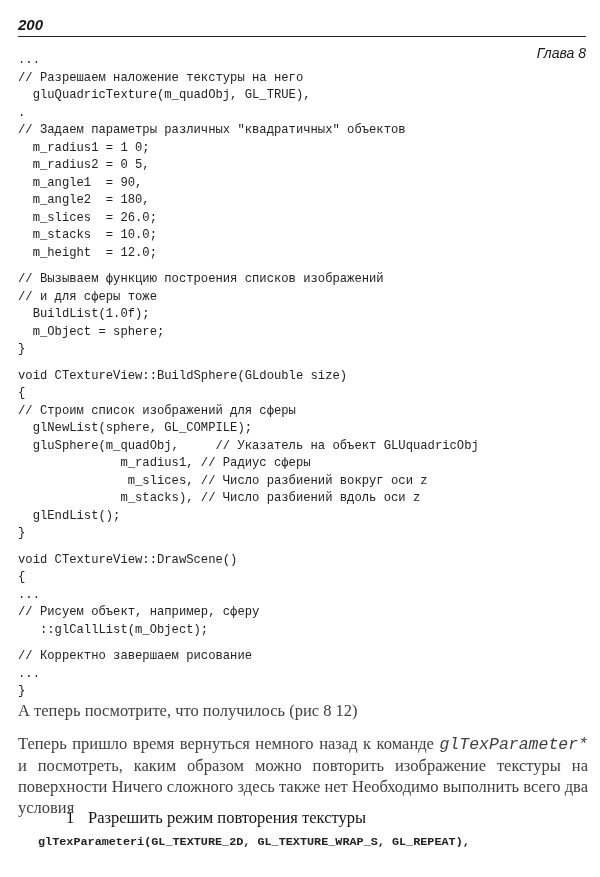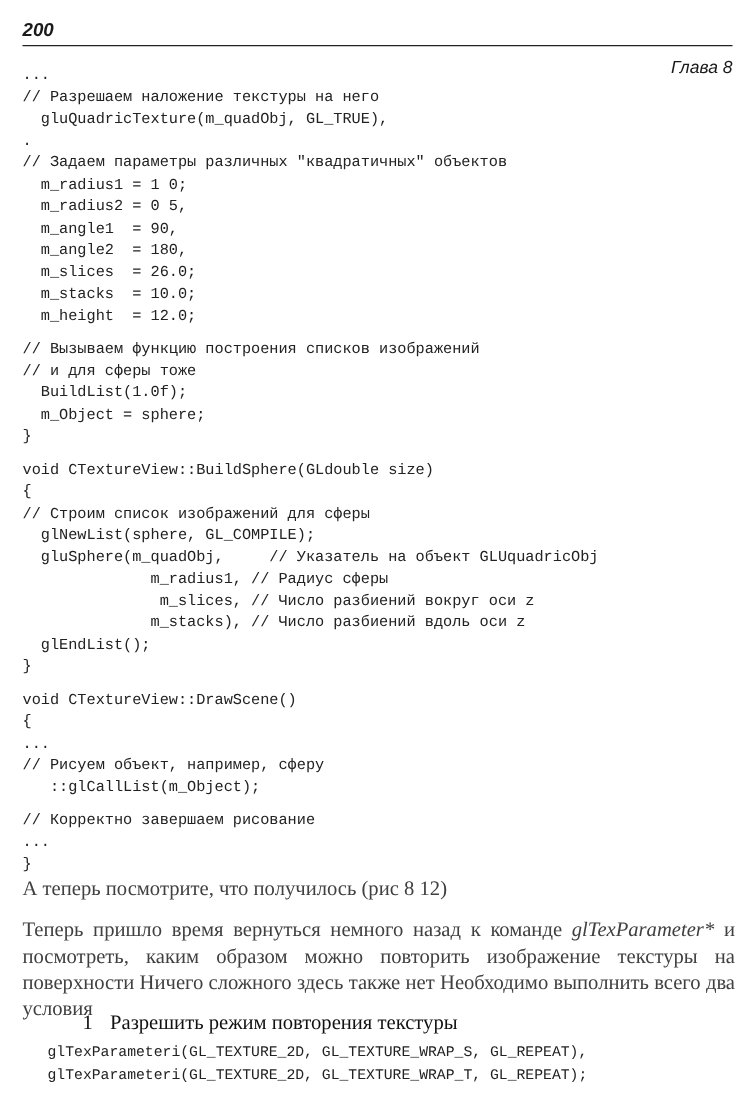--- a/index.html
+++ b/index.html
@@ -2,21 +2,21 @@
 <html><head>
 <meta charset="utf-8">
 <style>
   html, body { margin: 0; padding: 0; background: #ffffff; }
   body { width: 600px; height: 877px; position: relative; overflow: hidden; color: #1a1a1a; }
   .header { position: absolute; left: 18px; top: 14px; width: 568px; height: 22px; border-bottom: 1.5px solid #222; }
   .page-num { position: absolute; left: 0; top: 2px; font-family: "Liberation Sans", sans-serif; font-style: italic; font-weight: bold; font-size: 15px; text-align: center; }
   .chapter { position: absolute; right: 0; top: 2px; font-family: "Liberation Sans", sans-serif; font-style: italic; font-size: 14px; margin-top: 29px; }
   .code { position: absolute; left: 18px; font-family: "Liberation Mono", monospace; font-size: 12.2px; white-space: pre; color: #222; line-height: 17.5px; }
   .prose { position: absolute; left: 18px; width: 570px; font-family: "Liberation Serif", serif; font-size: 16.5px; line-height: 21px; color: #404040; text-align: justify; }
-  .italic { font-style: italic; }
+  .italic { font-style: italic; font-family: Liberation Mono, monospace; }
   .list-item { position: absolute; left: 18px; font-family: "Liberation Serif", serif; font-size: 16.5px; color: #111; margin-left: 48px; }
   .list-num { display: inline-block; width: 22px; }
 </style>
 </head>
 <body>
 
 <div class="header">
   <span class="page-num">200</span>
   <span class="chapter">Глава 8</span>
 </div>
@@ -26,13 +26,13 @@
 <div class="prose" style="top:700px;">А теперь посмотрите, что получилось (рис  8 12)</div>
 
 <div class="prose" style="top:733px;">
   <span>Теперь пришло время вернуться немного назад к команде </span><span class="italic">glTexParameter*</span><span> и посмотреть, каким образом можно повторить изображение текстуры на поверхности  Ничего сложного здесь также нет  Необходимо выполнить всего два условия</span>
 </div>
 
 <div class="list-item" style="top:808px;">
   <span class="list-num">1</span><span>Разрешить режим повторения текстуры</span>
 </div>
 
-<div class="code" id="code2" style="top:834px; left:38px; font-size:11.8px;"><div>glTexParameteri(GL_TEXTURE_2D, GL_TEXTURE_WRAP_S, GL_REPEAT),</div><div>glTexParameteri(GL_TEXTURE_2D, GL_TEXTURE_WRAP_T, GL_REPEAT);</div></div>
+<div class="code" id="code2" style="top:834px; left:38px; font-size:11.8px;font-weight:bold;"><div>glTexParameteri(GL_TEXTURE_2D, GL_TEXTURE_WRAP_S, GL_REPEAT),</div></div>
 
 </body></html>

